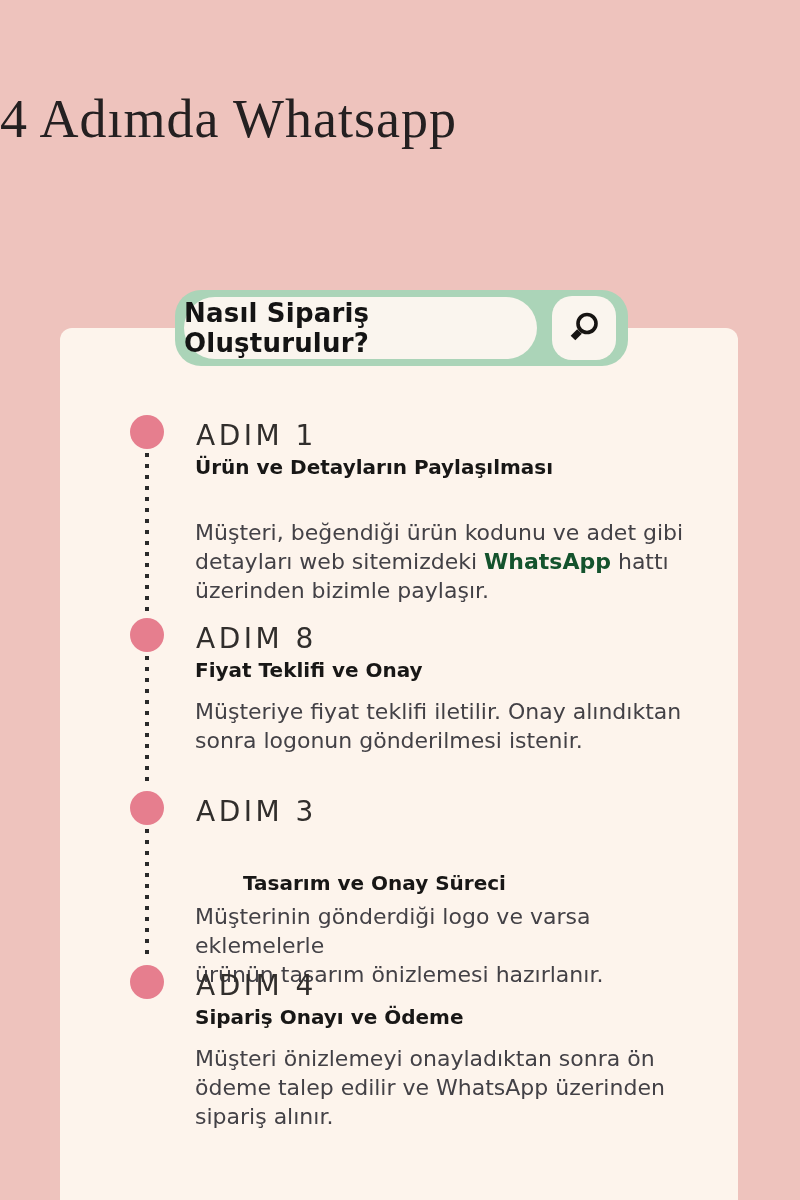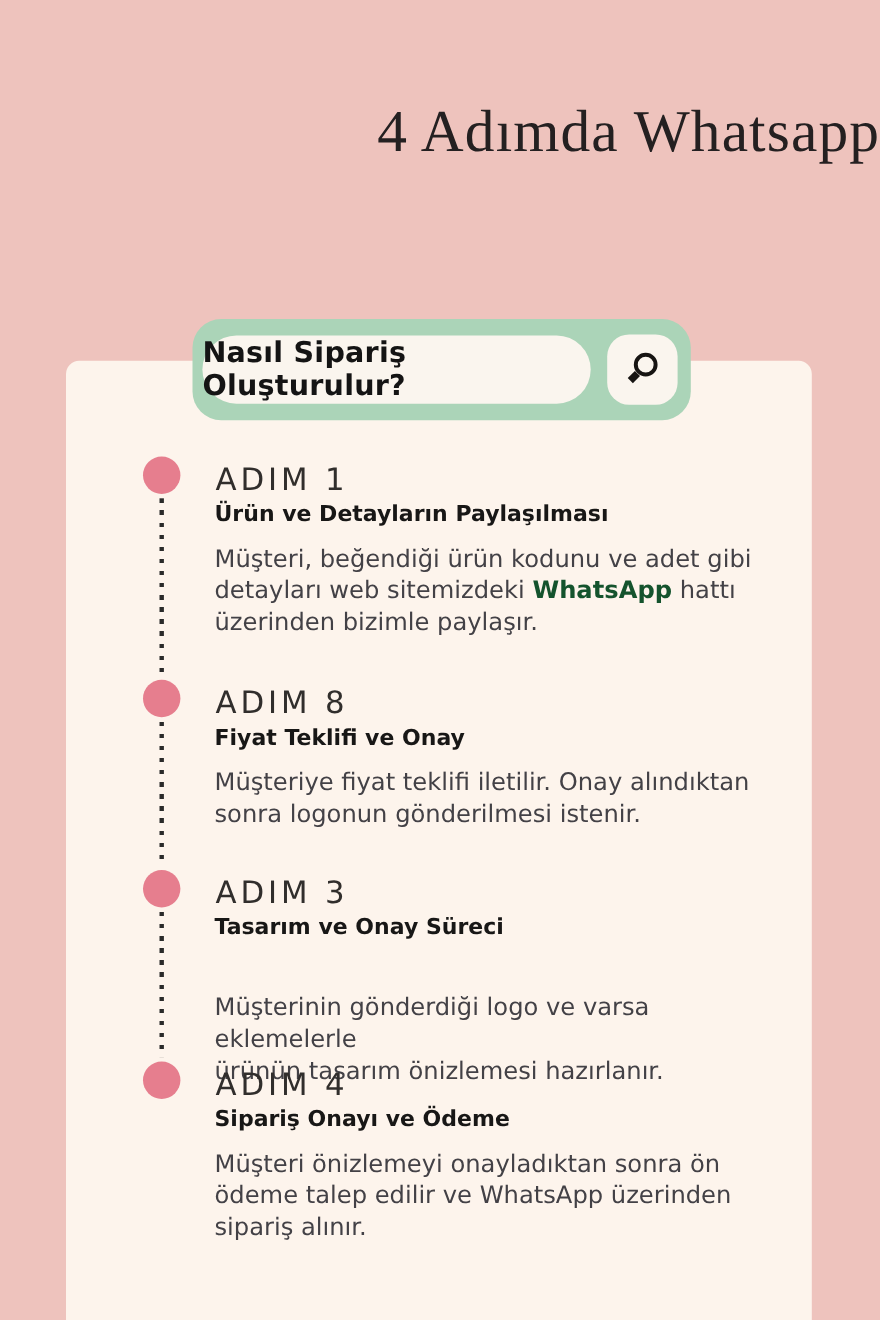--- a/index.html
+++ b/index.html
@@ -6,30 +6,30 @@
     --pink:#eec3bd; --cream:#fdf4ec; --green:#abd4b8; --pill:#faf5ee;
     --dot:#e67e8e; --ink:#242021; --heading:#181716; --body:#434146; --line:#2a2a2a;
   }
   *{box-sizing:border-box; margin:0; padding:0;}
   html,body{width:800px; height:1200px;}
   body{
     position:relative; overflow:hidden; background:var(--pink);
     font-family:"DejaVu Sans","Liberation Sans",sans-serif;
   }
   .title{
-    position:absolute; top:88px; left:0; width:800px; text-align:right;
+    position:absolute; top:88px; left:0; width:800px; text-align:left;
     font-family:"Liberation Serif","DejaVu Serif",serif; font-weight:400;
     font-size:54px; line-height:62px; color:var(--ink); letter-spacing:1px;
   }
   .panel{
     position:absolute; left:60px; top:328px; width:678px; height:872px;
     background:var(--cream); border-radius:12px 12px 0 0;
   }
   .search-bar{
-    position:absolute; left:175px; top:290px; width:453px; height:92px;
+    position:absolute; left:175px; top:290px; width:453px; height:76px;
     background:var(--green); border-radius:26px;
     display:flex; align-items:center; padding:10px 12px 10px 9px; gap:15px;
   }
   .search-pill{
     flex:1; height:62px; background:var(--pill); border-radius:31px;
     display:flex; align-items:center; justify-content:center;
     font-weight:bold; font-size:26px; color:#141414; letter-spacing:0.2px;
   }
   .search-btn{
     width:64px; height:64px; background:var(--pill); border-radius:20px;
@@ -50,23 +50,23 @@
   .step-heading{
     position:absolute; left:195px; font-size:20px; font-weight:bold;
     color:var(--heading);
   }
   .step-body{
     position:absolute; left:195px; width:520px; font-size:22px; line-height:29px;
     color:var(--body); white-space:pre-line;
   }
   .step-body b{color:#14532d;}
   
-  .d1{top:415px;} .l1{top:419px;} .h1{top:455px;} .b1{top:494px;}
+  .d1{top:415px;} .l1{top:419px;} .h1{top:455px;} .b1{top:518px;}
   .d2{top:618px;} .l2{top:622px;} .h2{top:658px;} .b2{top:697px;}
-  .d3{top:791px;} .l3{top:795px;} .h3{top:830px;} .b3{top:870px;margin-top:32px;}
+  .d3{top:791px;} .l3{top:795px;} .h3{top:871px;margin-left:48px;} .b3{top:870px;margin-top:32px;}
   .d4{top:965px;} .l4{top:969px;} .h4{top:1005px;} .b4{top:1044px;}
   .c1{top:453px; height:161px;}
   .c2{top:656px; height:132px;}
   .c3{top:829px; height:132px;}
 </style>
 </head>
 <body>
 
 <h1 class="title">
   <div>4 Adımda Whatsapp</div>

